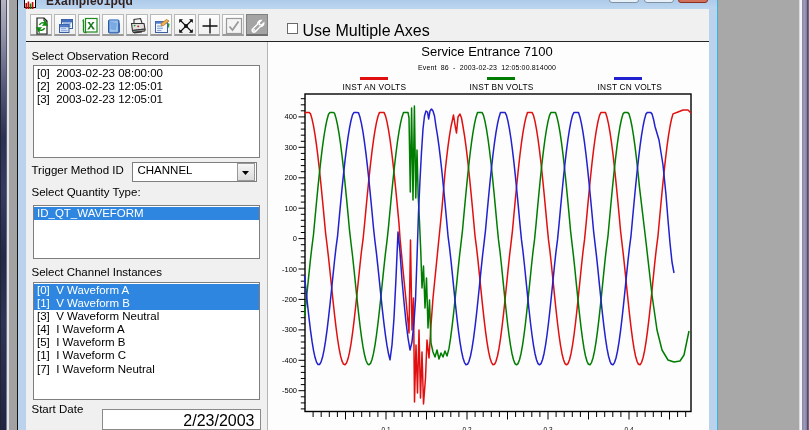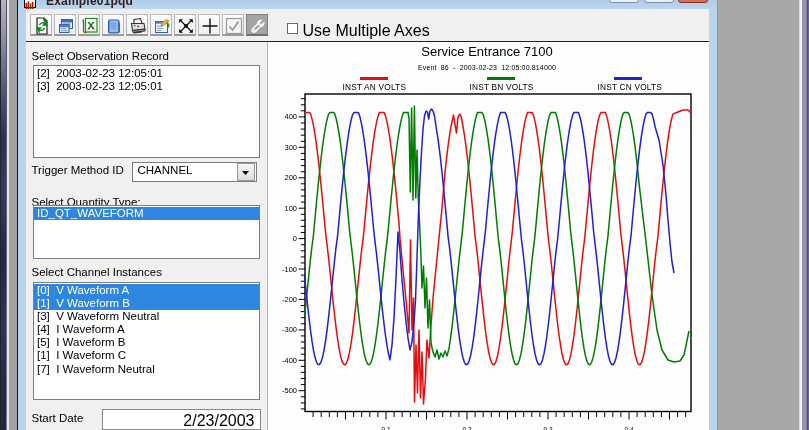--- a/index.html
+++ b/index.html
@@ -157,45 +157,46 @@
 <path d="M12 3.5 A3.4 3.4 0 0 0 8.6 7.2 L4 11.5 A2 2 0 1 0 6.8 14.2 L11.2 9.6 A3.4 3.4 0 0 0 14.8 6 L12.6 8 L10.4 7.6 L10.2 5.4 L12 3.5 Z" fill="none" stroke="#fff" stroke-width="1.4"></path>
 <circle cx="5" cy="13.2" r="1" fill="none" stroke="#fff" stroke-width="1"></circle>
 </svg>
   </div>
 <div class="abs" id="tbline"></div>
 <div class="abs" id="cbox"></div>
 <div class="abs" id="cblabel">Use Multiple Axes</div>
 
 <div class="lbl" style="left:31.5px; top:50px;">Select Observation Record</div>
 <div class="listbox" style="top:65px; height:93px; padding-top:1px;">
+  <div class="li">[0]  2003-02-23 08:00:00</div>
   <div class="li">[2]  2003-02-23 12:05:01</div>
   <div class="li">[3]  2003-02-23 12:05:01</div>
 </div>
 <div class="lbl" style="left:31.5px; top:164px;">Trigger Method ID</div>
 <div class="abs" id="combo">
   <div class="txt">CHANNEL</div>
   <div class="btn"><svg width="15" height="17" viewBox="0 0 15 17">
         <path d="M4 7 L11 7 L7.5 11 Z" fill="#000"></path>
       </svg></div>
 </div>
-<div class="lbl" style="left:31.5px; top:196px;">Select Quantity Type:</div>
+<div class="lbl" style="left:31.5px; top:186px;">Select Quantity Type:</div>
 <div class="listbox" style="top:205px; height:54px; padding-top:1px;">
   <div class="li sel">ID_QT_WAVEFORM</div>
 </div>
 <div class="lbl" style="left:31.5px; top:265.5px;">Select Channel Instances</div>
 <div class="listbox" style="top:282px; height:118px; padding-top:1px;">
   <div class="li sel">[0]  V Waveform A</div>
   <div class="li sel">[1]  V Waveform B</div>
   <div class="li">[3]  V Waveform Neutral</div>
   <div class="li">[4]  I Waveform A</div>
   <div class="li">[5]  I Waveform B</div>
   <div class="li">[1]  I Waveform C</div>
   <div class="li">[7]  I Waveform Neutral</div>
 </div>
-<div class="lbl" style="left:31.5px; top:412px;">Start Date</div>
+<div class="lbl" style="left:31.5px; top:403px;">Start Date</div>
 <div class="abs" id="sdinput">
     <div class="txt">2/23/2003</div>
   </div>
 
 <div class="abs" id="chartpanel"></div>
 <div class="abs" id="vdiv"></div>
 <div class="abs" id="ctitle">Service Entrance 7100</div>
 <div class="abs" id="csub">Event&nbsp; 86&nbsp; -&nbsp; 2003-02-23&nbsp; 12:05:00.814000</div>
 <div class="legline" style="left:360px; width:28px; background:#e01010;"></div>
 <div class="legline" style="left:487px; width:28px; background:#007d00;"></div>

